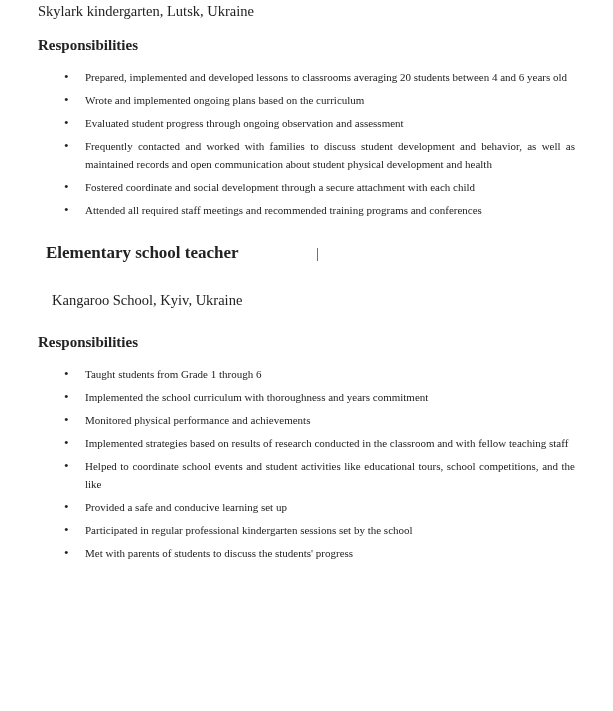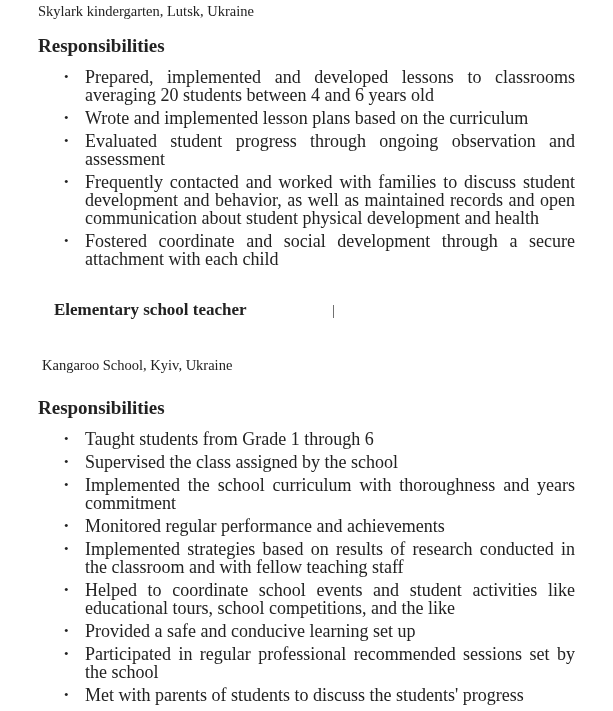--- a/index.html
+++ b/index.html
@@ -18,100 +18,100 @@
     padding: 2px 35px 0 38px;
     box-sizing: border-box;
     width: 610px;
   }
   .company {
     font-size: 14.5px;
     line-height: 18px;
     margin: 0 0 16px 0;
   }
   .resp-heading {
-    font-size: 19px;
+    font-size: 15px;
     line-height: 19px;
     font-weight: bold;
     margin: 0 0 13px 0;
     font-family: Liberation Serif, serif;
   }
   ul.resp-list {
     list-style: none;
     margin: 0;
     padding: 0;
   }
   ul.resp-list li {
     position: relative;
     padding-left: 47px;
-    font-size: 18px;
+    font-size: 11px;
     line-height: 18px;
     text-align: justify;
     margin: 0 0 5px 0;
   }
   ul.resp-list li::before {
     content: "\2022";
     position: absolute;
     left: 26px;
     top: 0;
     font-size: 13px;
   }
   .job-header {
     display: flex;
     align-items: baseline;
     margin: 15px 0 19px 0;
   }
   .job-title {
     font-size: 17px;
     line-height: 22px;
     font-weight: bold;
-    margin: 16px;
+    margin: 8px;
     flex: 0 0 262px;
   }
   .job-sep {
     flex: 0 0 50px;
     font-size: 14.5px;
     color: #3a3a3a;
   }
   .job-dates {
     font-size: 14.5px;
   }
   .company-second {
-    margin: 0 0 24px 4px;
+    margin: 0 0 24px 14px;
   }
 </style>
 </head>
 <body>
 
 <div class="page">
 
   <section class="job">
     <p class="company">Skylark kindergarten, Lutsk, Ukraine</p>
     <h3 class="resp-heading">Responsibilities</h3>
     <ul class="resp-list">
         <li>Prepared, implemented and developed lessons to classrooms averaging 20 students between 4 and 6 years old</li>
-        <li>Wrote and implemented lesson plans based on the curriculum</li>
+        <li>Wrote and implemented ongoing plans based on the curriculum</li>
         <li>Evaluated student progress through ongoing observation and assessment</li>
         <li>Frequently contacted and worked with families to discuss student development and behavior, as well as maintained records and open communication about student physical development and health</li>
         <li>Fostered coordinate and social development through a secure attachment with each child</li>
+        <li>Attended all required staff meetings and recommended training programs and conferences</li>
       </ul>
   </section>
 
   <section class="job">
     <div class="job-header">
       <h2 class="job-title">Elementary school teacher</h2>
       <span class="job-sep">|</span>
     </div>
     <p class="company company-second">Kangaroo School, Kyiv, Ukraine</p>
     <h3 class="resp-heading">Responsibilities</h3>
     <ul class="resp-list">
         <li>Taught students from Grade 1 through 6</li>
-        <li>Supervised the class assigned by the school</li>
         <li>Implemented the school curriculum with thoroughness and years commitment</li>
-        <li>Monitored regular performance and achievements</li>
+        <li>Monitored physical performance and achievements</li>
         <li>Implemented strategies based on results of research conducted in the classroom and with fellow teaching staff</li>
         <li>Helped to coordinate school events and student activities like educational tours, school competitions, and the like</li>
         <li>Provided a safe and conducive learning set up</li>
-        <li>Participated in regular professional recommended sessions set by the school</li>
+        <li>Participated in regular professional kindergarten sessions set by the school</li>
         <li>Met with parents of students to discuss the students' progress</li>
       </ul>
   </section>
 
 </div>
 
 </body></html>

